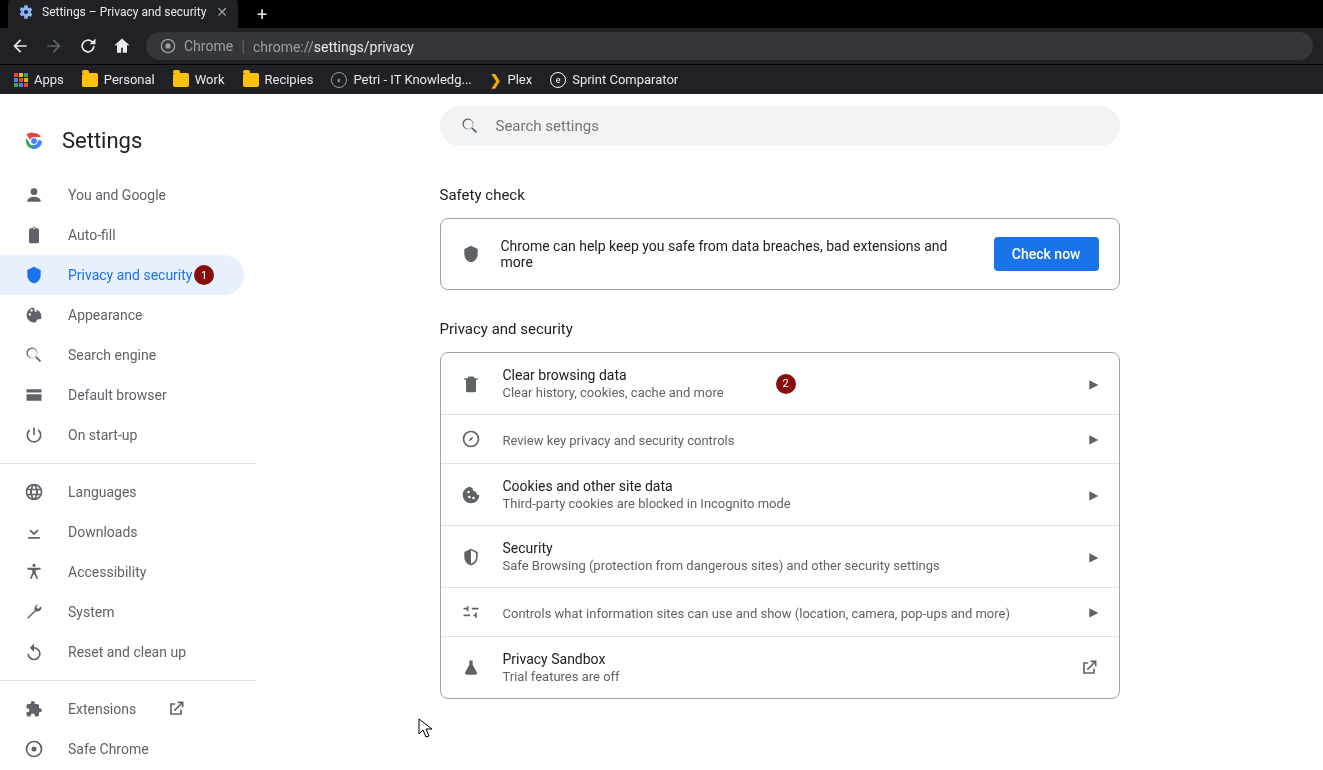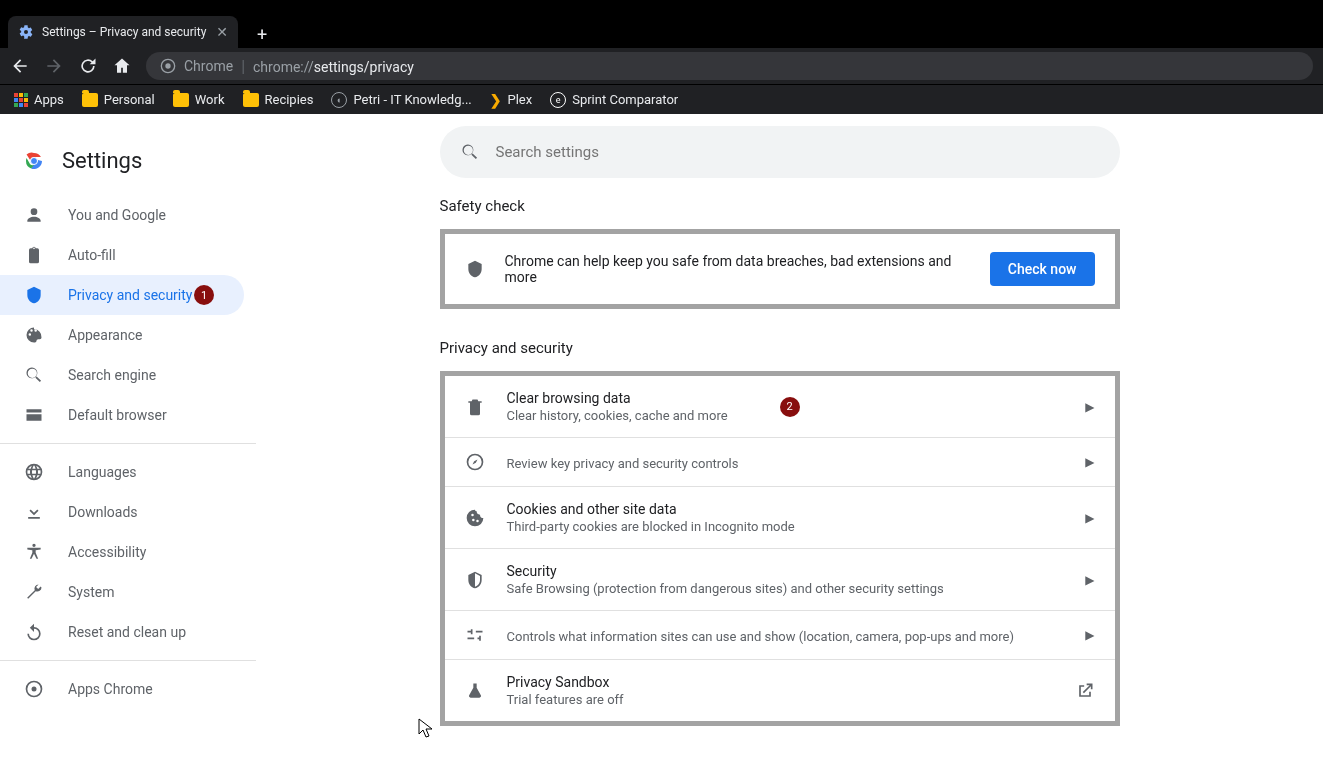--- a/index.html
+++ b/index.html
@@ -1,20 +1,20 @@
 <!DOCTYPE html>
 <html><head>
 <meta charset="utf-8">
 <style>
 * { margin: 0; padding: 0; box-sizing: border-box; font-family: 'Segoe UI', Roboto, Arial, sans-serif; }
 body { width: 1323px; height: 770px; background: #fff; overflow: hidden; }
 
 
 .browser-chrome { background: #000; }
-.tab-bar { display: flex; align-items: flex-end; height: 48px; padding-left: 8px; }
+.tab-bar { display: flex; align-items: flex-end; height: 28px; padding-left: 8px; }
 .tab { display: flex; align-items: center; height: 32px; background: #202124; border-radius: 8px 8px 0 0; padding: 0 10px; gap: 8px; min-width: 230px; }
 .tab-favicon { width: 16px; height: 16px; }
 .tab-title { color: #e8eaed; font-size: 12px; flex: 1; }
 .tab-close { color: #9aa0a6; cursor: pointer; font-size: 14px; line-height: 1; }
 .new-tab { width: 28px; height: 28px; display: flex; align-items: center; justify-content: center; color: #e8eaed; font-size: 18px; margin-left: 10px; cursor: pointer; }
 
 .nav-bar { display: flex; align-items: center; height: 36px; background: #202124; padding: 0 10px; gap: 14px; }
 .nav-icon { color: #e8eaed; cursor: pointer; display: flex; align-items: center; justify-content: center; width: 20px; height: 20px; }
 .nav-icon.disabled { color: #5f6368; }
 .address-bar { flex: 1; display: flex; align-items: center; background: #35363a; border-radius: 16px; height: 28px; padding: 12px 14px; gap: 8px; max-width: 1170px; }
@@ -42,26 +42,26 @@
 .nav-item { display: flex; align-items: center; height: 40px; padding: 0 24px; gap: 24px; color: #5f6368; font-size: 14px; cursor: pointer; border-radius: 0 20px 20px 0; margin-right: 12px; position: relative; }
 .nav-item.active { background: #e8f0fe; color: #1a73e8; }
 .nav-item svg, .nav-item .nav-svg { fill: currentColor; width: 20px; height: 20px; flex-shrink: 0; }
 .nav-item.active svg { fill: #1a73e8; }
 .nav-sep { height: 1px; background: #e0e0e0; margin: 8px 0 8px 0; }
 .badge { position: absolute; width: 20px; height: 20px; border-radius: 50%; background: #880e0e; color: #fff; font-size: 11px; display: flex; align-items: center; justify-content: center; }
 .nav-item .ext-icon { margin-left: 6px; }
 
 .content { flex: 1; padding: 0 20px 0 0; }
 .search-wrap { max-width: 680px; margin: 12px auto 0; }
-.search-box { display: flex; align-items: center; background: #f1f3f4; border-radius: 46px; height: 52px; padding: 0 20px; gap: 16px; }
+.search-box { display: flex; align-items: center; background: #f1f3f4; border-radius: 46px; height: 40px; padding: 0 20px; gap: 16px; }
 .search-box input { border: none; background: transparent; outline: none; font-size: 15px; color: #5f6368; flex: 1; }
 
-.content-inner { max-width: 680px; margin: 19px auto 0; }
+.content-inner { max-width: 680px; margin: 40px auto 0; }
 .section-title { font-size: 15px; color: #202124; margin-bottom: 14px; font-weight: 400; }
-.card { background: #fff; border: 5px solid #a3a3a3; border-radius: 0; overflow: hidden; }
+.card { background: #fff; border: 1px solid #a3a3a3; border-radius: 8px; overflow: hidden; }
 .safety-row { display: flex; align-items: center; padding: 18px 20px; gap: 20px; }
 .safety-text { flex: 1; font-size: 14px; color: #202124; }
 .btn-primary { background: #1a73e8; color: #fff; border: none; border-radius: 4px; padding: 9px 18px; font-size: 14px; font-weight: 500; cursor: pointer; }
 
 .section-gap { margin-top: 30px; }
 .list-row { display: flex; align-items: center; padding: 14px 20px; gap: 22px; border-top: 1px solid #e0e0e0; cursor: pointer; position: relative; }
 .list-row:first-child { border-top: none; justify-content: space-between; }
 .row-texts { flex: 1; }
 .row-title { font-size: 14px; color: #202124; }
 .row-sub { font-size: 13px; color: #5f6368; margin-top: 2px; }
@@ -202,20 +202,26 @@
             <path d="M15.5 14h-.79l-.28-.27a6.5 6.5 0 1 0-.7.7l.27.28v.79l5 4.99L20.49 19zM10 15.5A5.5 5.5 0 1 1 15.5 10 5.5 5.5 0 0 1 10 15.5z"></path>
           </svg>
           <span>Search engine</span>
         </li>
         <li class="nav-item">
           <svg class="nav-svg" viewBox="0 0 24 24">
             <path d="M3 5h18v4H3zm0 6h18v8H3z"></path>
           </svg>
           <span>Default browser</span>
         </li>
+        <li class="nav-item">
+          <svg class="nav-svg" viewBox="0 0 24 24">
+            <path d="M12 3v9h0M7 6a8 8 0 1 0 10 0" fill="none" stroke="currentColor" stroke-width="2"></path>
+          </svg>
+          <span>On start-up</span>
+        </li>
         <div class="nav-sep"></div>
         <li class="nav-item">
           <svg class="nav-svg" viewBox="0 0 24 24">
             <path d="M12 2a10 10 0 1 0 10 10A10 10 0 0 0 12 2zm6.9 6H16a16 16 0 0 0-1.4-3.6A8 8 0 0 1 18.9 8zM12 4a14 14 0 0 1 1.9 4h-3.8A14 14 0 0 1 12 4zM4.3 14a8 8 0 0 1 0-4h3a20 20 0 0 0 0 4zm.8 2H8a16 16 0 0 0 1.4 3.6A8 8 0 0 1 5.1 16zM8 8H5.1a8 8 0 0 1 4.3-3.6A16 16 0 0 0 8 8zm4 12a14 14 0 0 1-1.9-4h3.8A14 14 0 0 1 12 20zm2.3-6H9.7a18 18 0 0 1 0-4h4.6a18 18 0 0 1 0 4zm.3 5.6A16 16 0 0 0 16 16h2.9a8 8 0 0 1-4.3 3.6zM16.7 14a20 20 0 0 0 0-4h3a8 8 0 0 1 0 4z"></path>
           </svg>
           <span>Languages</span>
         </li>
         <li class="nav-item">
           <svg class="nav-svg" viewBox="0 0 24 24">
             <path d="M12 3v10l4-4 1.4 1.4L12 16 6.6 10.4 8 9l4 4V3zM5 18h14v2H5z"></path>
@@ -234,26 +240,35 @@
           </svg>
           <span>System</span>
         </li>
         <li class="nav-item">
           <svg class="nav-svg" viewBox="0 0 24 24">
             <path d="M12 5V2L7 7l5 5V8a6 6 0 1 1-6 6H4a8 8 0 1 0 8-8z"></path>
           </svg>
           <span>Reset and clean up</span>
         </li>
         <div class="nav-sep"></div>
+        <li class="nav-item">
+          <svg class="nav-svg" viewBox="0 0 24 24">
+            <path d="M19 11h-1V8a2 2 0 0 0-2-2h-3V5a2.5 2.5 0 0 0-5 0v1H5a2 2 0 0 0-2 2v3h1a2.5 2.5 0 0 1 0 5H3v3a2 2 0 0 0 2 2h3v-1a2.5 2.5 0 0 1 5 0v1h3a2 2 0 0 0 2-2v-3h1a2.5 2.5 0 0 0 0-5z"></path>
+          </svg>
+          <span>Extensions</span>
+          <svg class="nav-svg ext-icon" viewBox="0 0 24 24" width="16" height="16">
+            <path d="M14 3h7v7h-2V6.4l-8.3 8.3-1.4-1.4L17.6 5H14zM5 5h6v2H7v10h10v-4h2v6H5z"></path>
+          </svg>
+        </li>
         <li class="nav-item">
           <svg class="nav-svg" viewBox="0 0 24 24">
             <circle cx="12" cy="12" r="9" fill="none" stroke="currentColor" stroke-width="2"></circle>
             <circle cx="12" cy="12" r="3"></circle>
           </svg>
-          <span>Apps Chrome</span>
+          <span>Safe Chrome</span>
         </li>
       </ul>
   </div>
 
   <div class="content">
     <div class="search-wrap">
       <div class="search-box">
         <svg width="20" height="20" viewBox="0 0 24 24">
             <path fill="#5f6368" d="M15.5 14h-.79l-.28-.27a6.5 6.5 0 1 0-.7.7l.27.28v.79l5 4.99L20.49 19zM10 15.5A5.5 5.5 0 1 1 15.5 10 5.5 5.5 0 0 1 10 15.5z"></path>
           </svg>

